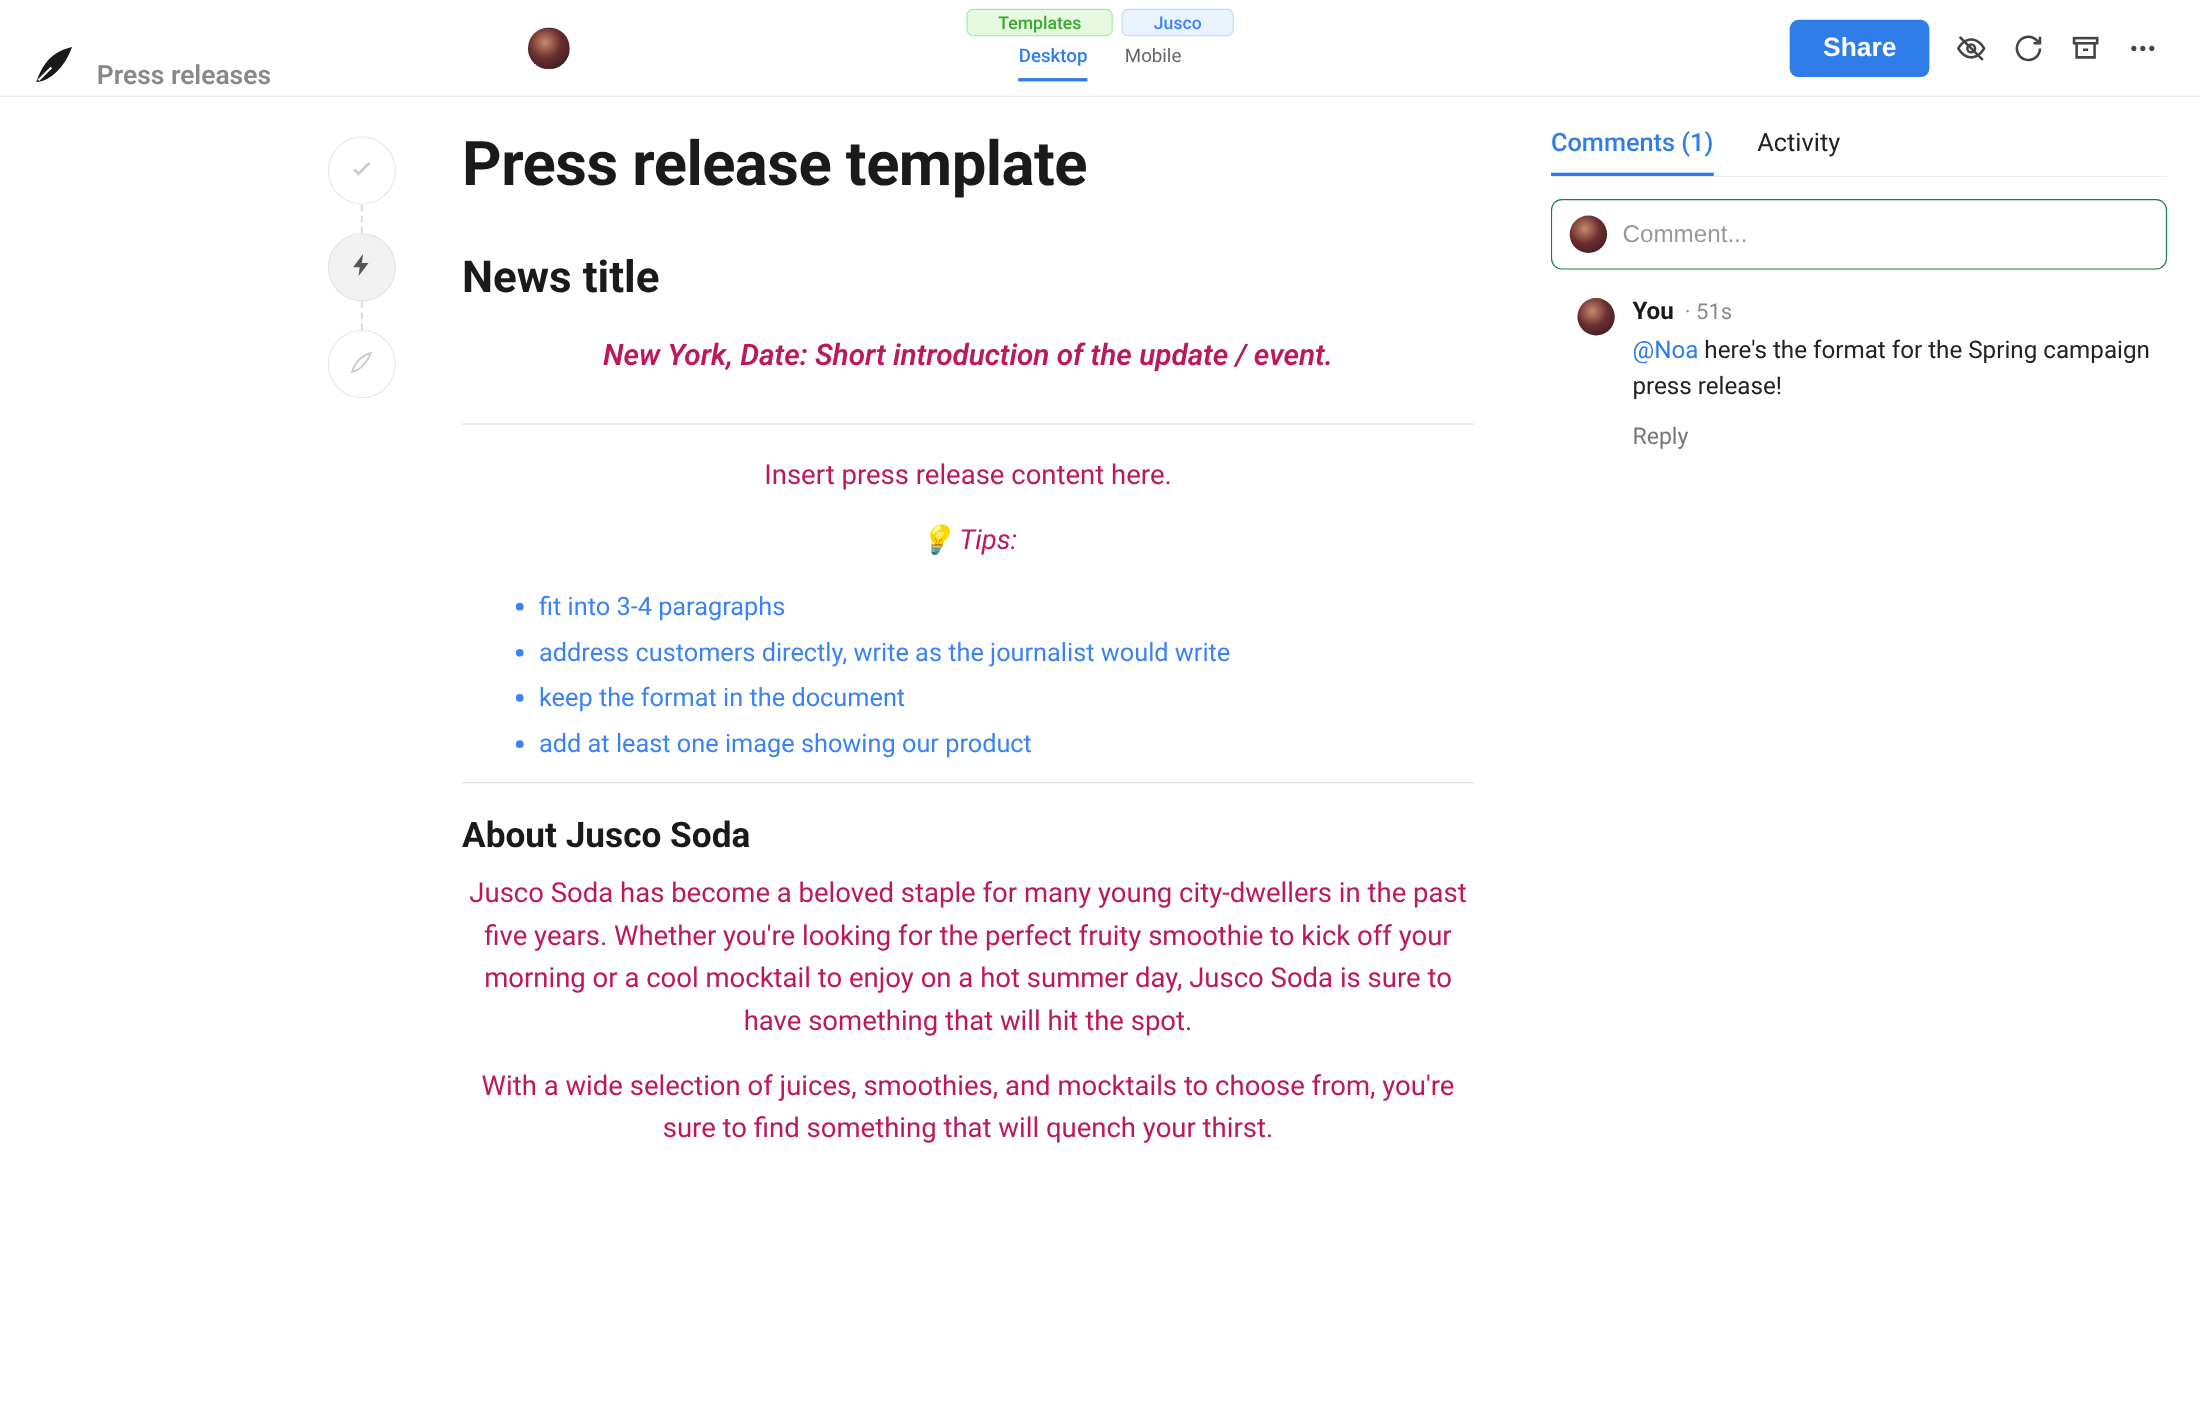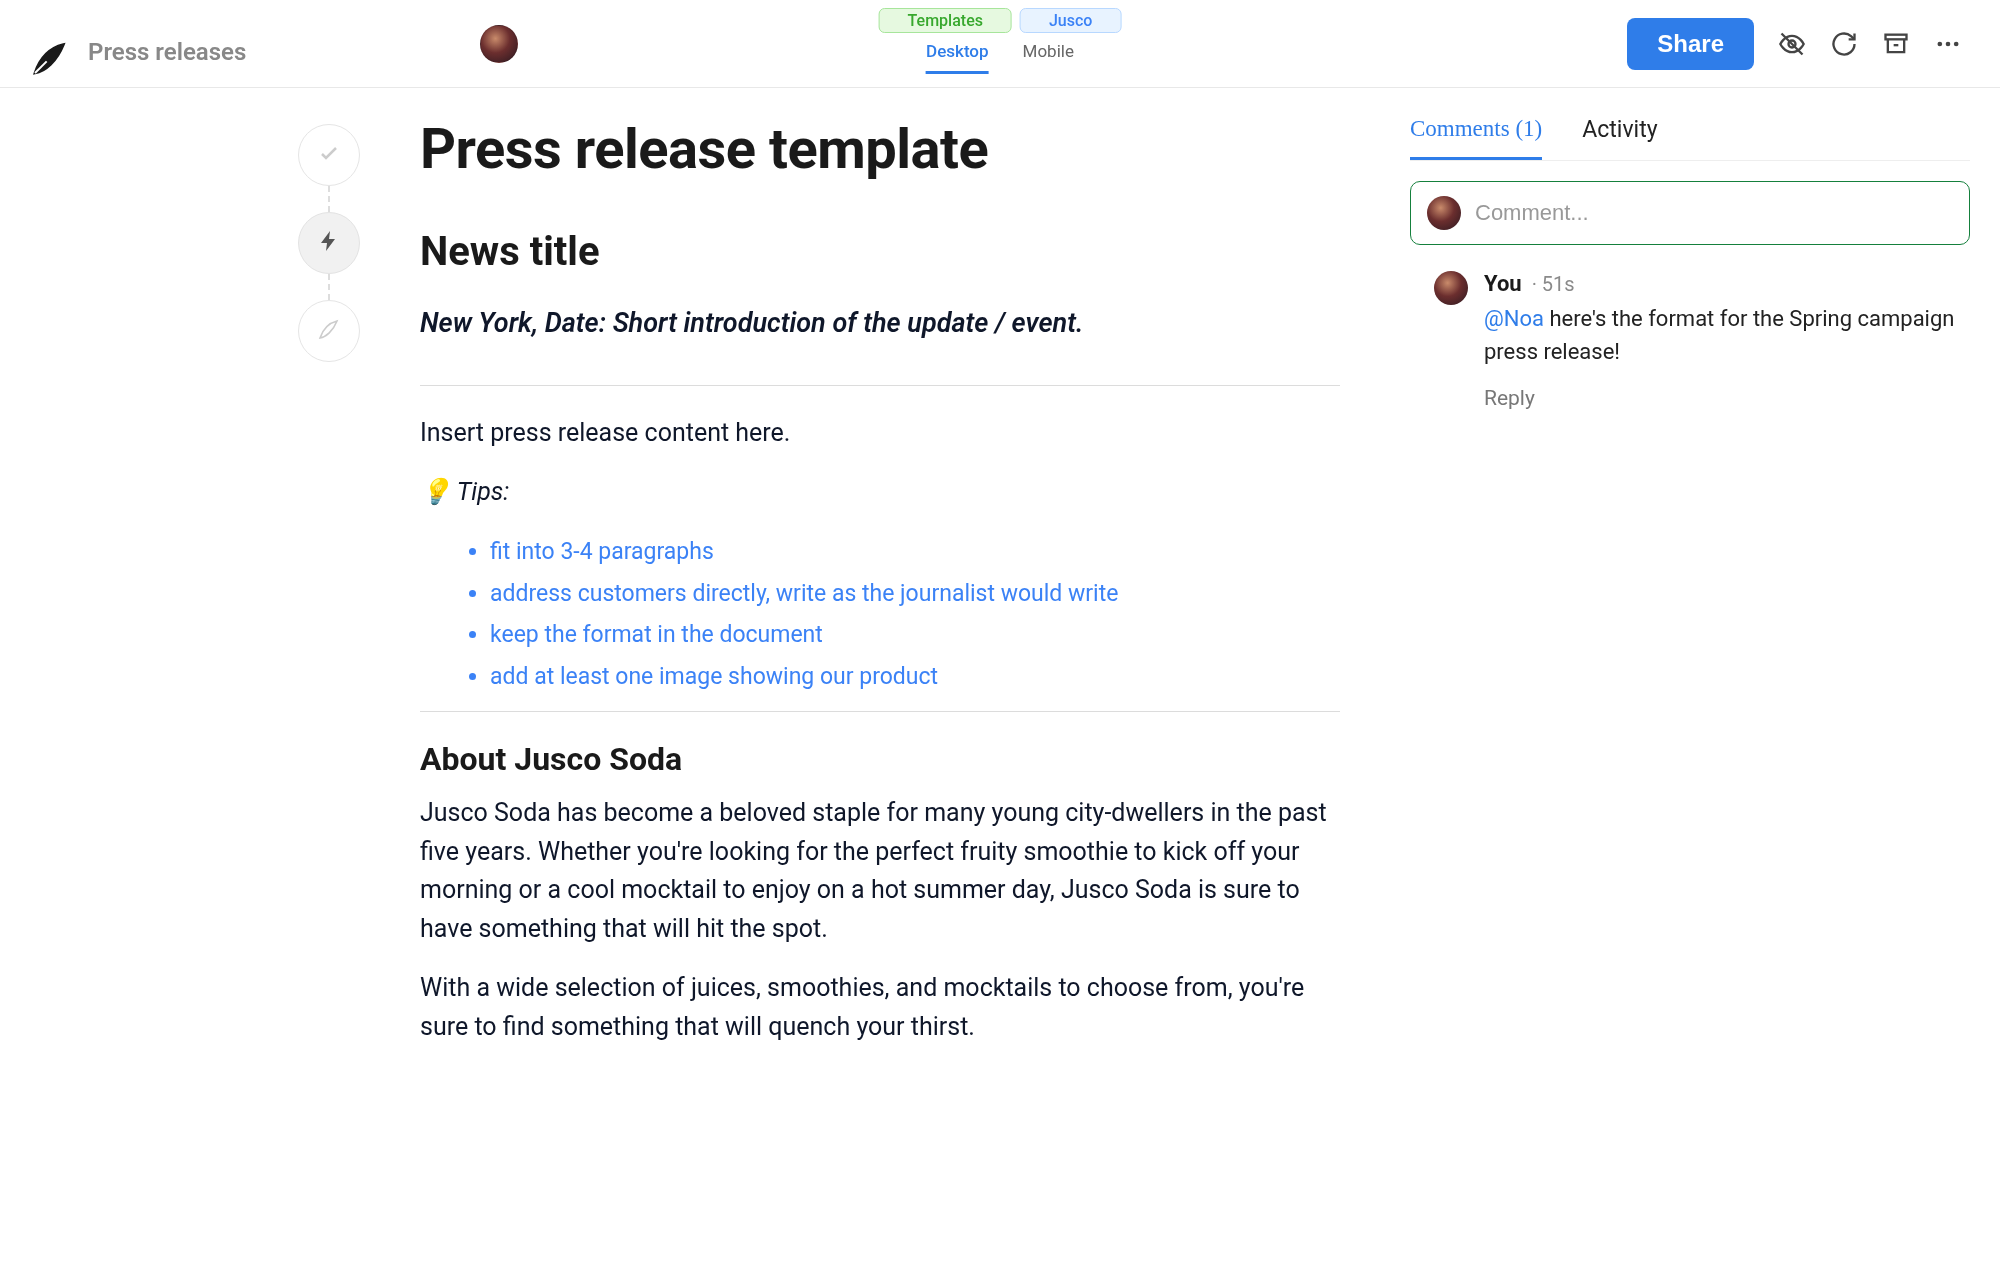--- a/index.html
+++ b/index.html
@@ -14,21 +14,21 @@
 .topbar {
   display: flex;
   align-items: center;
   height: 88px;
   border-bottom: 1px solid #e8e8e8;
   padding: 0 30px;
   position: relative;
 }
 .brand {
   display: flex;
-  align-items: flex-start;
+  align-items: flex-end;
   gap: 18px;
   margin-top: 33px;
 }
 .brand svg { width: 40px; height: 40px; }
 .brand-text {
   font-size: 24px;
   font-weight: 600;
   color: #888;
 }
 .avatar-top {
@@ -160,21 +160,22 @@
 }
 .doc hr {
   border: none;
   border-top: 1px solid #dcdcdc;
   margin: 12px 0 28px 0;
 }
 .doc p {
   font-size: 25px;
   line-height: 1.55;
   margin-bottom: 20px;
-  color: #0f172a;
+  color: #be185d;
+  text-align: center;
 }
 .doc .tips-label {
   font-style: italic;
   font-size: 25px;
 }
 .doc ul {
   list-style: disc;
   padding-left: 70px;
   margin-bottom: 14px;
 }
@@ -192,21 +193,21 @@
   gap: 40px;
   border-bottom: 1px solid #eee;
 }
 .panel-tab {
   font-size: 23px;
   padding-bottom: 14px;
   color: #222;
   cursor: pointer;
   border-bottom: 3px solid transparent;
 }
-.panel-tab.active { color: #2f7de9; border-bottom-color: #2f7de9; font-weight: 500; font-family: Liberation Serif, serif; }
+.panel-tab.active { color: #2f7de9; border-bottom-color: #2f7de9; font-weight: 500; }
 .comment-box {
   margin-top: 20px;
   border: 1px solid #15803d;
   border-radius: 10px;
   padding: 14px 16px;
   display: flex;
   align-items: center;
   gap: 14px;
 }
 .comment-box input {

